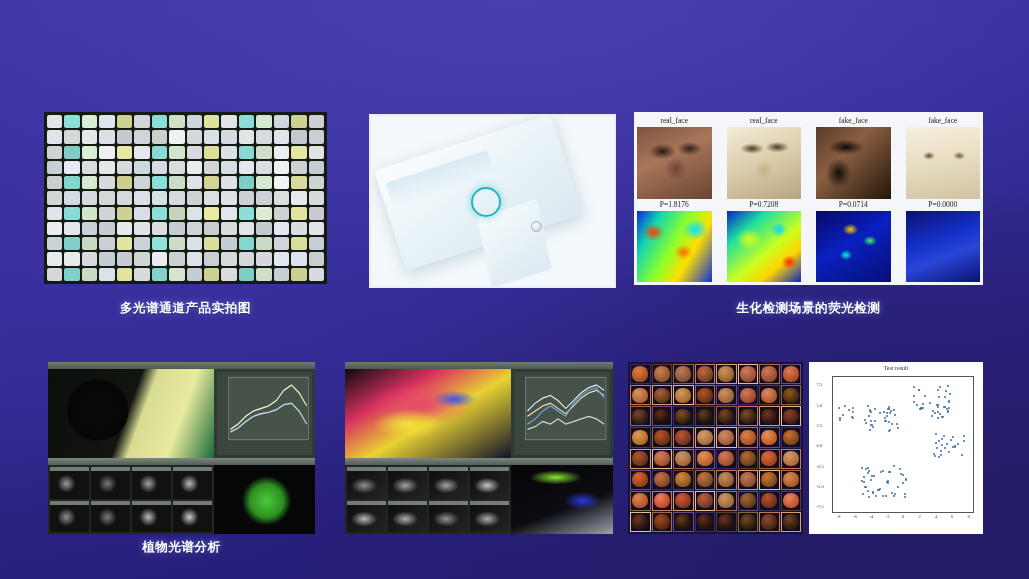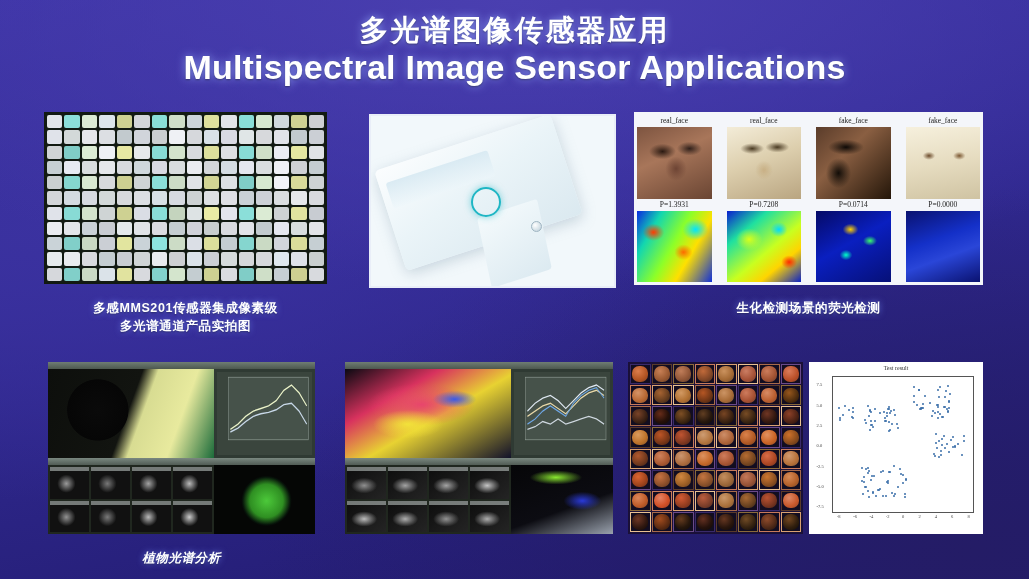--- a/index.html
+++ b/index.html
@@ -138,24 +138,20 @@
     font-size:6px;color:#333;font-family:"Liberation Serif",serif;}
   .sc-frame{position:absolute;left:13%;top:8%;right:5%;bottom:12%;border:1px solid #555;}
   .sc-pt{position:absolute;width:2px;height:2px;background:#3a6ea8;border-radius:50%;}
   .sc-tick{position:absolute;font-size:4.5px;color:#444;font-family:"Liberation Serif",serif;}
 </style>
 </head>
 <body>
 
 <div class="slide">
 
-  <div class="title-wrap">
-    <div class="title-cn">多光谱图像传感器应用</div>
-    <div class="title-en">Multispectral Image Sensor Applications</div>
-  </div>
 
   <div class="panel" id="sensor-array" style="left:44px;top:112px;width:283px;height:172px;">
     <div class="fa-grid" id="fa-grid" style="grid-template-columns: repeat(16, 1fr); grid-template-rows: repeat(11, 1fr);">
         <div class="fa-cell" style="background: rgb(238, 240, 245); opacity: 0.95;"></div>
         <div class="fa-cell" style="background: rgb(143, 230, 224); opacity: 0.97;"></div>
         <div class="fa-cell" style="background: rgb(223, 240, 216); opacity: 0.98;"></div>
         <div class="fa-cell" style="background: rgb(223, 232, 238); opacity: 0.99;"></div>
         <div class="fa-cell" style="background: rgb(238, 240, 168); opacity: 0.86;"></div>
         <div class="fa-cell" style="background: rgb(238, 240, 245); opacity: 0.88;"></div>
         <div class="fa-cell" style="background: rgb(143, 230, 224); opacity: 0.96;"></div>
@@ -324,39 +320,38 @@
         <div class="fa-cell" style="background: rgb(238, 240, 168); opacity: 0.86;"></div>
         <div class="fa-cell" style="background: rgb(238, 240, 245); opacity: 0.91;"></div>
         <div class="fa-cell" style="background: rgb(143, 230, 224); opacity: 0.88;"></div>
         <div class="fa-cell" style="background: rgb(223, 240, 216); opacity: 0.92;"></div>
         <div class="fa-cell" style="background: rgb(223, 232, 238); opacity: 0.88;"></div>
         <div class="fa-cell" style="background: rgb(238, 240, 168); opacity: 0.85;"></div>
         <div class="fa-cell" style="background: rgb(238, 240, 245); opacity: 0.9;"></div>
       </div>
   </div>
   <div class="caption" style="left:44px;top:299px;width:283px;">
-    <div>多感MMS201传感器集成像素级</div>
     <div>多光谱通道产品实拍图</div>
   </div>
 
   <div class="panel framed" id="fluor" style="left:369px;top:114px;width:243px;height:170px;">
     <div class="cassette">
       <div class="cassette-band"></div>
     </div>
     <div class="cassette-tab"></div>
     <div class="fluor-dot"></div>
     <div class="screw"></div>
   </div>
 
   <div class="panel" id="faces" style="left:634px;top:112px;width:349px;height:173px;">
     <div class="face-grid">
       <div class="face-col">
         <div class="face-label">real_face</div>
         <div class="face-img f1"></div>
-        <div class="face-prob">P=1.3931</div>
+        <div class="face-prob">P=1.8176</div>
         <div class="face-heat h-warm"></div>
       </div>
       <div class="face-col">
         <div class="face-label">real_face</div>
         <div class="face-img f2"></div>
         <div class="face-prob">P=0.7208</div>
         <div class="face-heat h-warm2"></div>
       </div>
       <div class="face-col">
         <div class="face-label">fake_face</div>
@@ -415,21 +410,21 @@
           <div class="thumb" style="background: radial-gradient(13px at 42% 52%, rgb(186, 186, 186) 0%, rgb(17, 17, 17) 70%), linear-gradient(120deg, rgb(11, 11, 11), rgb(26, 26, 26));">
             <div style="position: absolute; left: 0px; right: 0px; top: 0px; height: 4px; background: rgba(200, 210, 205, 0.55);"></div>
           </div>
           <div class="thumb" style="background: radial-gradient(13px at 42% 52%, rgb(203, 203, 203) 0%, rgb(17, 17, 17) 70%), linear-gradient(120deg, rgb(11, 11, 11), rgb(26, 26, 26));">
             <div style="position: absolute; left: 0px; right: 0px; top: 0px; height: 4px; background: rgba(200, 210, 205, 0.55);"></div>
           </div>
         </div>
       <div id="plant-class" style="background: radial-gradient(36px at 52% 52%, rgb(76, 201, 58) 0%, rgb(47, 143, 34) 46%, rgb(7, 20, 10) 66%, rgb(5, 6, 5) 70%), rgb(5, 6, 5);"></div>
     </div>
   </div>
-  <div class="caption" style="left:48px;top:549px;width:267px;font-style:italic;">
+  <div class="caption" style="left:48px;top:538px;width:267px;">
     <div>植物光谱分析</div>
   </div>
 
   <div class="panel sw" id="textile" style="left:345px;top:362px;width:268px;height:172px;
        grid-template-rows:7px 52% 7px auto;">
     <div class="sw-bar"></div>
     <div class="sw-top">
       <div id="textile-cam" style="background: radial-gradient(34% 26% at 38% 62%, rgb(242, 226, 58) 0%, rgba(242, 226, 58, 0) 62%), radial-gradient(22% 16% at 66% 34%, rgb(58, 90, 232) 0%, rgba(58, 90, 232, 0) 60%), radial-gradient(46% 34% at 46% 40%, rgb(232, 69, 108) 0%, rgba(232, 69, 108, 0) 70%), linear-gradient(150deg, rgb(10, 10, 18) 0%, rgb(216, 50, 94) 30%, rgb(232, 210, 50) 55%, rgb(18, 18, 42) 100%);"></div>
       <div class="chart-box">
         <div class="chart-inner">

